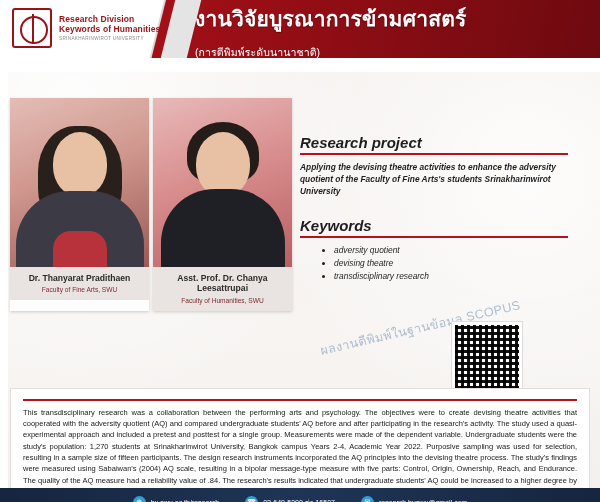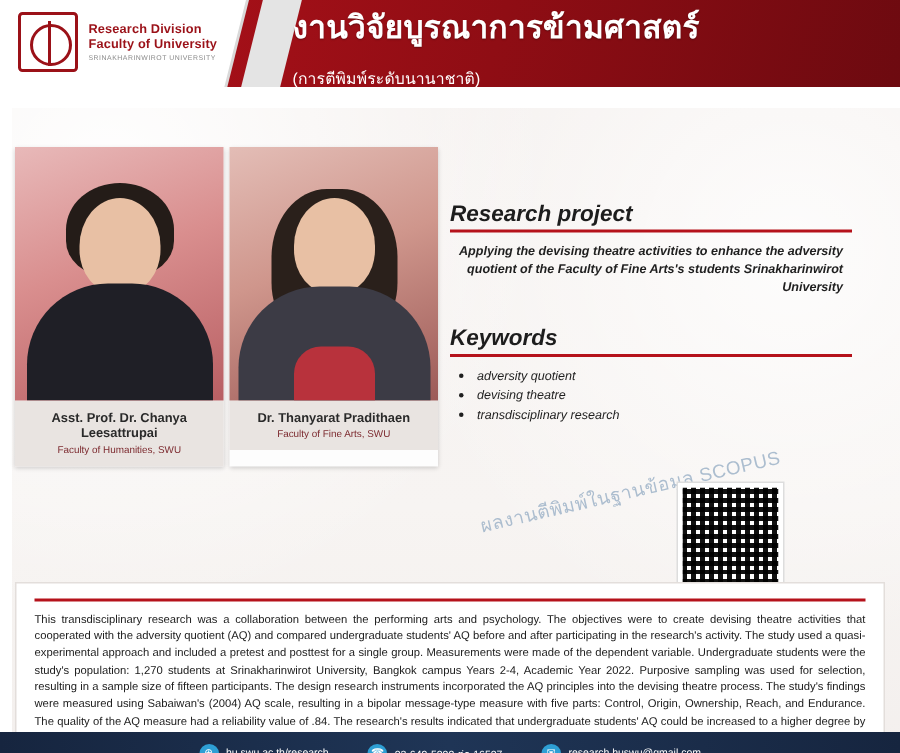--- a/index.html
+++ b/index.html
@@ -246,25 +246,24 @@
     background: #b5121b;
     width: 268px;
     margin-bottom: 6px;
   }
   .proj-text {
     font-size: 8.4px;
     font-weight: bold;
     color: #1f1f1f;
     line-height: 1.45;
     width: 262px;
-    text-align: right;
   }
   .kw-block { margin-top: 20px; }
   .kw-list {
-    margin: 0 0 0 18px;
+    margin: 0 0 0 34px;
     padding: 0;
   }
   .kw-list li {
     font-size: 8.4px;
     color: #1f1f1f;
     line-height: 1.55;
   }
 
   
   .watermark {
@@ -360,60 +359,60 @@
 
   <div class="header">
     <div class="header-red-band"></div>
     <div class="header-grey-wedge"></div>
     <div class="header-white-wedge"></div>
 
     <div class="logo-block">
       <div class="logo-mark"></div>
       <div class="logo-text">
         <div class="l1">Research Division</div>
-        <div class="l2">Faculty of University</div>
+        <div class="l2">Keywords of Humanities</div>
         <div class="l3">SRINAKHARINWIROT UNIVERSITY</div>
       </div>
     </div>
 
     <div class="header-titles">
       <div class="header-title-th">งานวิจัยบูรณาการข้ามศาสตร์</div>
       <div class="header-subtitle-th">(การตีพิมพ์ระดับนานาชาติ)</div>
     </div>
   </div>
 
   <div class="body-wrap">
     <div class="bg-sheen"></div>
     <div class="body-left-rail"></div>
 
     <div class="photos">
-      <div class="photo-card">
-        <div class="photo-img photo-a">
-          <div class="hair"></div>
-          <div class="head"></div>
-          <div class="torso-a"></div>
-        </div>
-        <div class="photo-caption">
-          <div class="pc-name">Asst. Prof. Dr. Chanya Leesattrupai</div>
-          <div class="pc-aff">Faculty of Humanities, SWU</div>
-        </div>
-      </div>
-
       <div class="photo-card">
         <div class="photo-img photo-b">
           <div class="hair-long"></div>
           <div class="head"></div>
           <div class="torso-b"></div>
           <div class="scarf"></div>
         </div>
         <div class="photo-caption">
           <div class="pc-name">Dr. Thanyarat Pradithaen</div>
           <div class="pc-aff">Faculty of Fine Arts, SWU</div>
         </div>
       </div>
+
+      <div class="photo-card">
+        <div class="photo-img photo-a">
+          <div class="hair"></div>
+          <div class="head"></div>
+          <div class="torso-a"></div>
+        </div>
+        <div class="photo-caption">
+          <div class="pc-name">Asst. Prof. Dr. Chanya Leesattrupai</div>
+          <div class="pc-aff">Faculty of Humanities, SWU</div>
+        </div>
+      </div>
     </div>
 
     <div class="right-col">
       <div class="sec-title">Research project</div>
       <div class="sec-rule"></div>
       <div class="proj-text">Applying the devising theatre activities to enhance the adversity quotient of the Faculty of Fine Arts's students Srinakharinwirot University</div>
 
       <div class="kw-block">
         <div class="sec-title">Keywords</div>
         <div class="sec-rule"></div>

